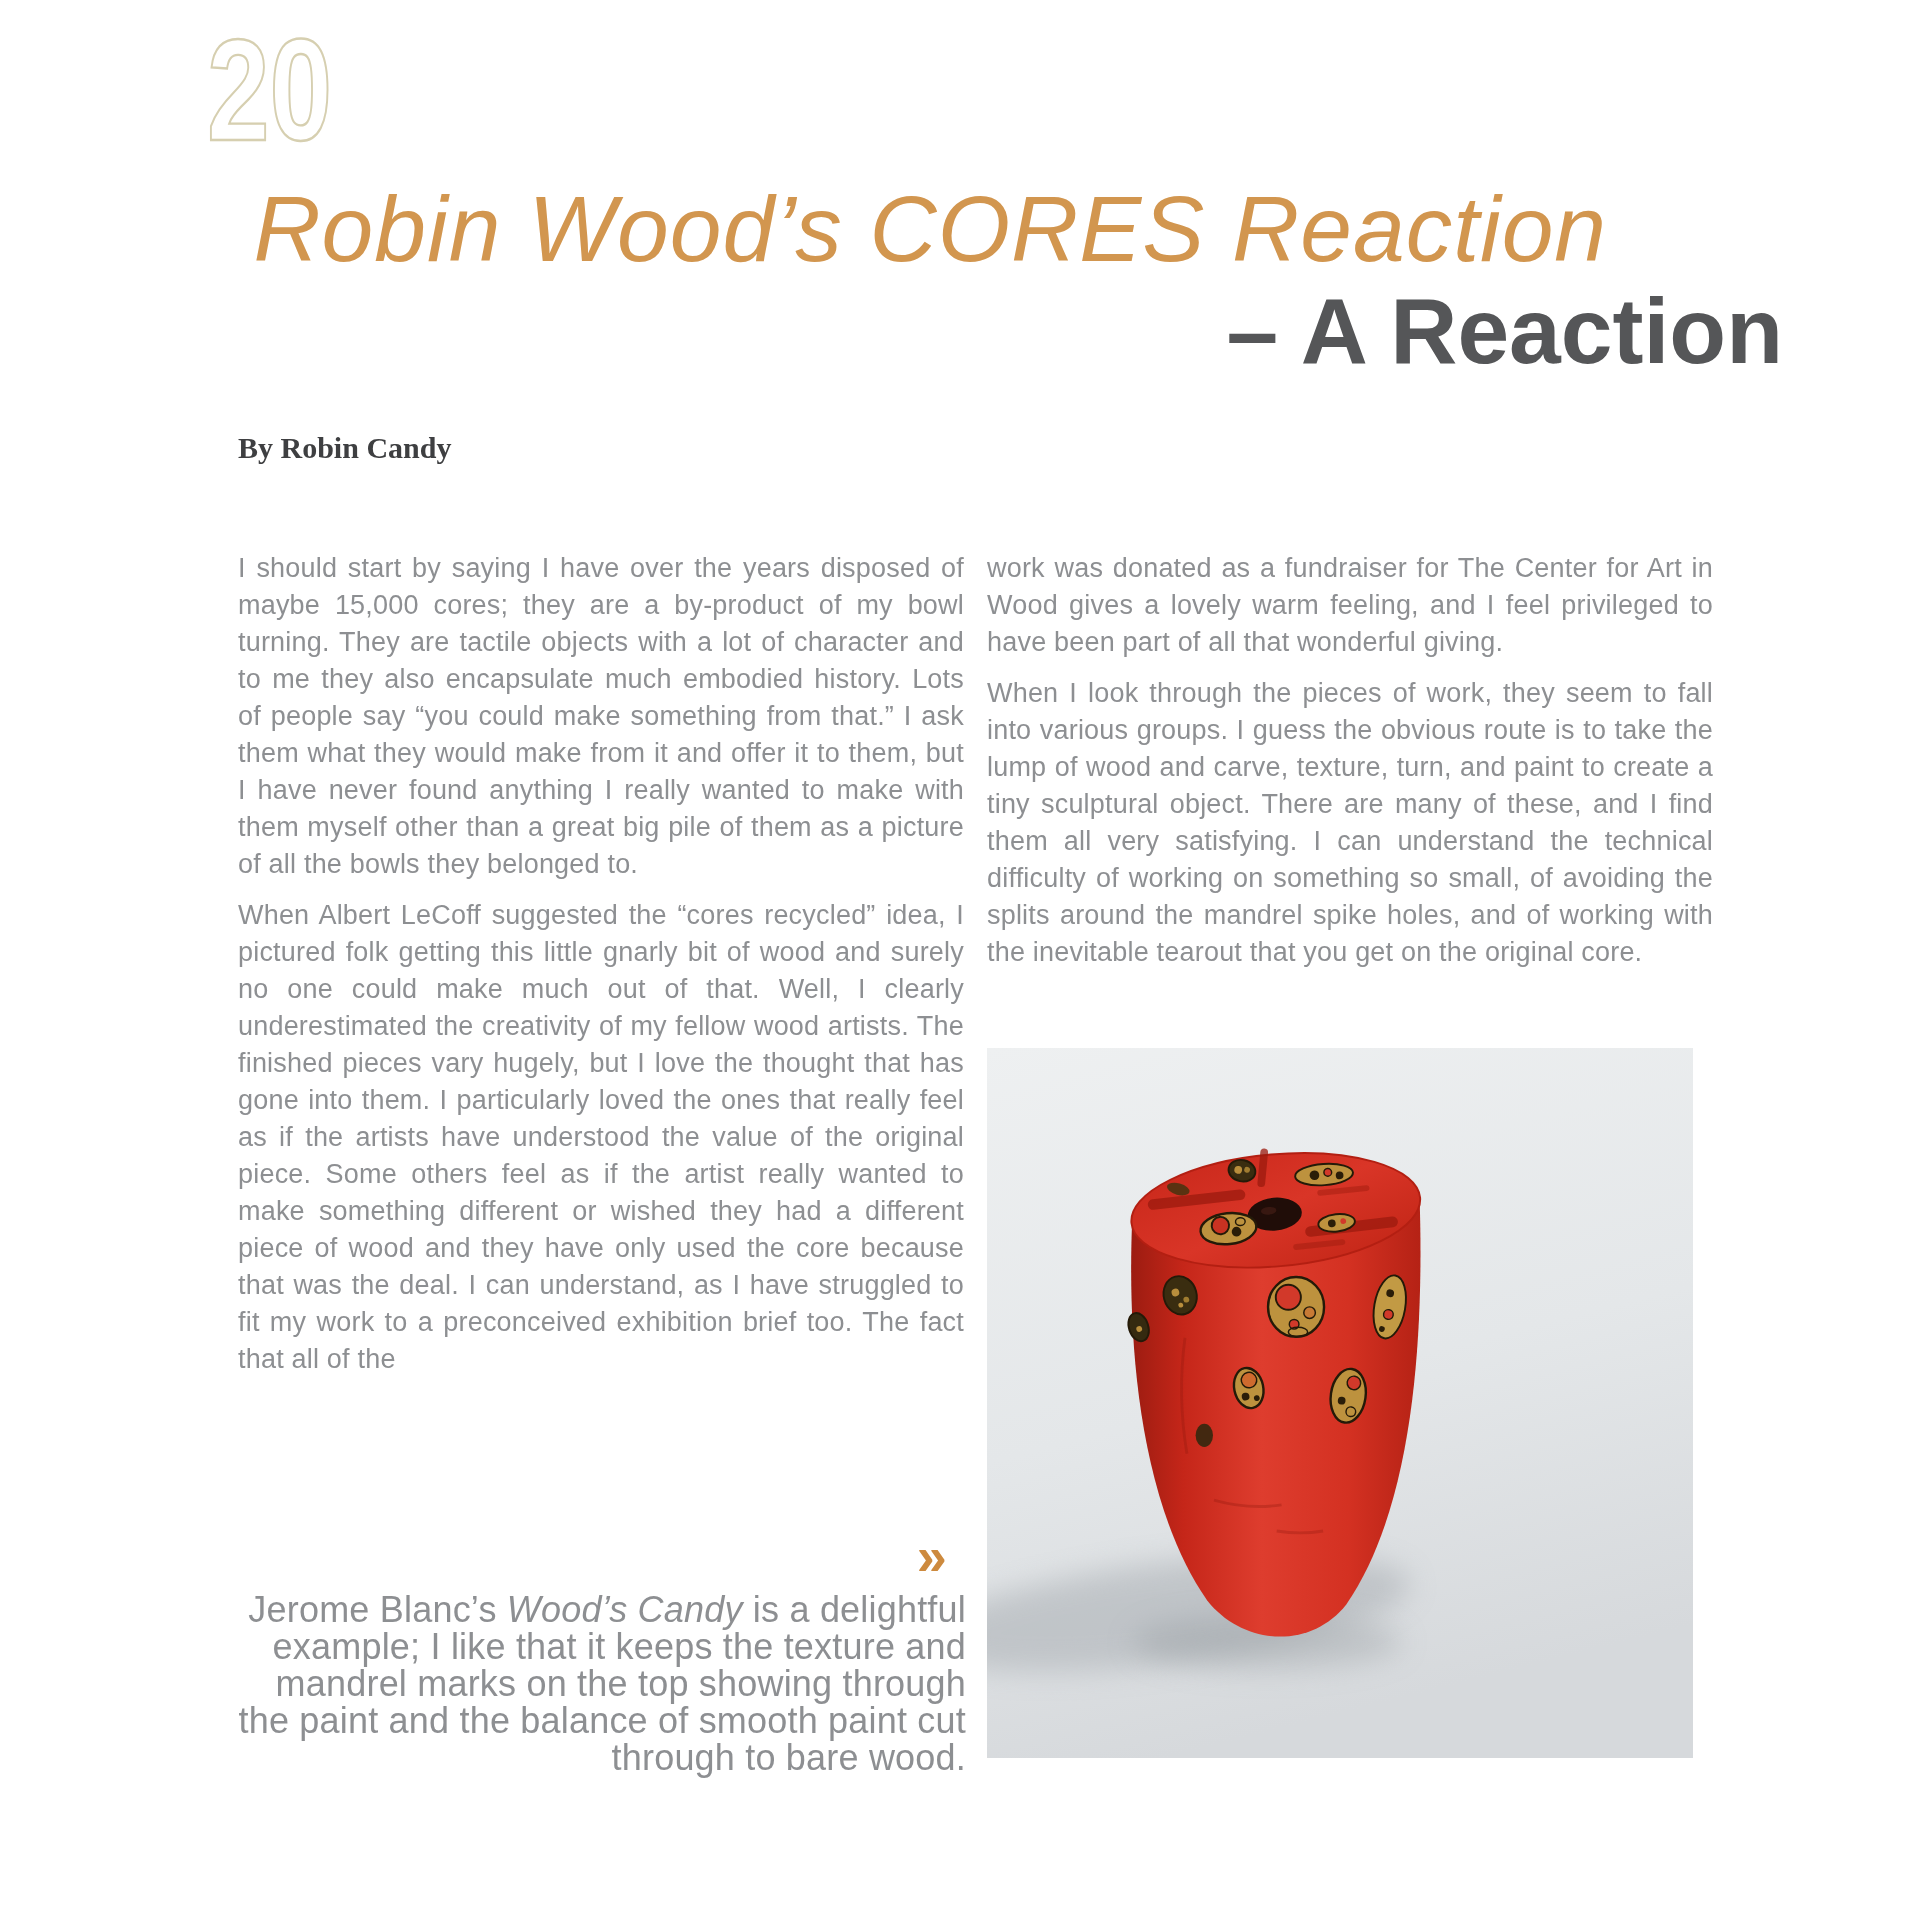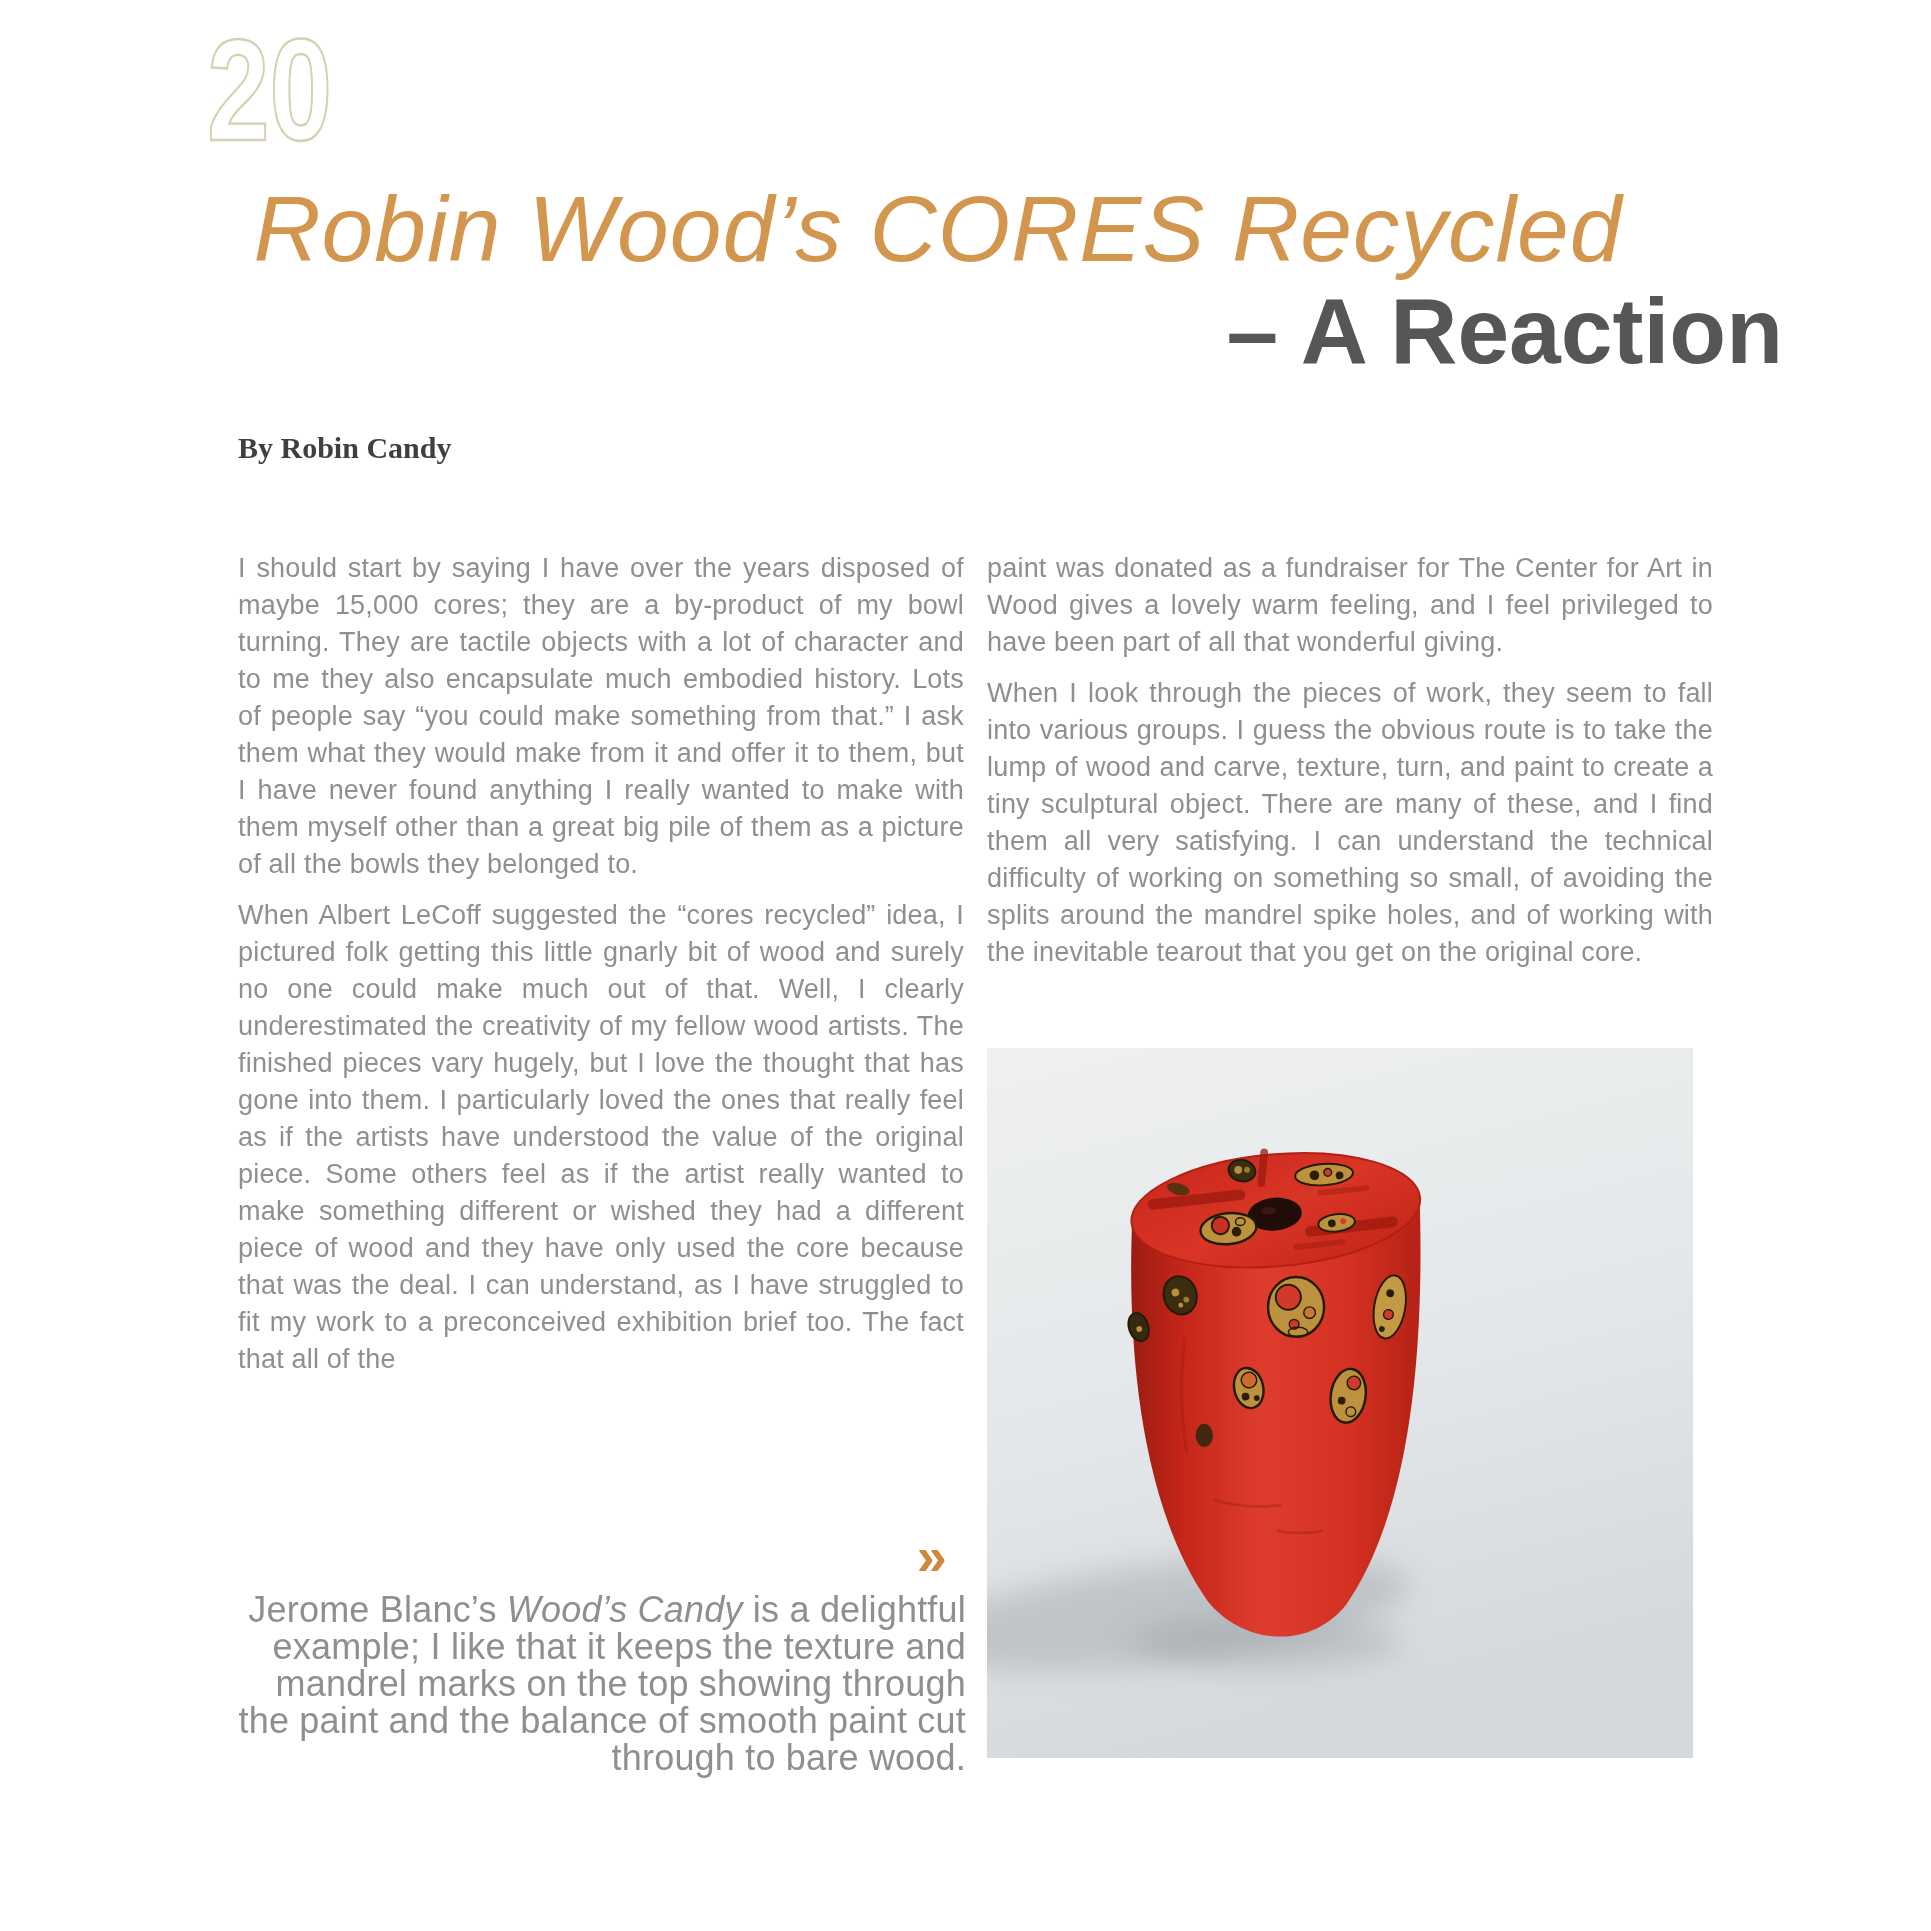--- a/index.html
+++ b/index.html
@@ -72,33 +72,33 @@
 
 <div id="page">
 
   <div class="page-number">
     <svg viewBox="0 0 220 140" width="212" height="135">
       <text x="2" y="115" font-family="Liberation Sans, sans-serif" font-weight="bold" font-size="150" textLength="130" lengthAdjust="spacingAndGlyphs" fill="#ffffff" stroke="#d6cfb0" stroke-width="2.5">20</text>
     </svg>
   </div>
 
   <div class="title-block">
-    <div class="title-line1">Robin Wood’s CORES Recycled</div>
+    <div class="title-line1">Robin Wood’s CORES Reaction</div>
     <div class="title-line2">– A Reaction</div>
   </div>
 
   <div class="byline">By Robin Candy</div>
 
   <div class="columns">
     <div class="col">
       <p>I should start by saying I have over the years disposed of maybe 15,000 cores; they are a by-product of my bowl turning. They are tactile objects with a lot of character and to me they also encapsulate much embodied history. Lots of people say “you could make something from that.” I ask them what they would make from it and offer it to them, but I have never found anything I really wanted to make with them myself other than a great big pile of them as a picture of all the bowls they belonged to.</p>
       <p>When Albert LeCoff suggested the “cores recycled” idea, I pictured folk getting this little gnarly bit of wood and surely no one could make much out of that. Well, I clearly underestimated the creativity of my fellow wood artists. The finished pieces vary hugely, but I love the thought that has gone into them. I particularly loved the ones that really feel as if the artists have understood the value of the original piece. Some others feel as if the artist really wanted to make something different or wished they had a different piece of wood and they have only used the core because that was the deal. I can understand, as I have struggled to fit my work to a preconceived exhibition brief too. The fact that all of the</p>
     </div>
     <div class="col">
-      <p>paint was donated as a fundraiser for The Center for Art in Wood gives a lovely warm feeling, and I feel privileged to have been part of all that wonderful giving.</p>
+      <p>work was donated as a fundraiser for The Center for Art in Wood gives a lovely warm feeling, and I feel privileged to have been part of all that wonderful giving.</p>
       <p>When I look through the pieces of work, they seem to fall into various groups. I guess the obvious route is to take the lump of wood and carve, texture, turn, and paint to create a tiny sculptural object. There are many of these, and I find them all very satisfying. I can understand the technical difficulty of working on something so small, of avoiding the splits around the mandrel spike holes, and of working with the inevitable tearout that you get on the original core.</p>
     </div>
   </div>
 
   <div class="chevron-row">
     <span class="chevron">»</span>
   </div>
 
   <div class="caption"><span>Jerome Blanc’s </span><span class="work-title">Wood’s Candy</span><span> is a delightful example; I like that it keeps the texture and mandrel marks on the top showing through the paint and the balance of smooth paint cut through to bare wood.</span></div>
 

